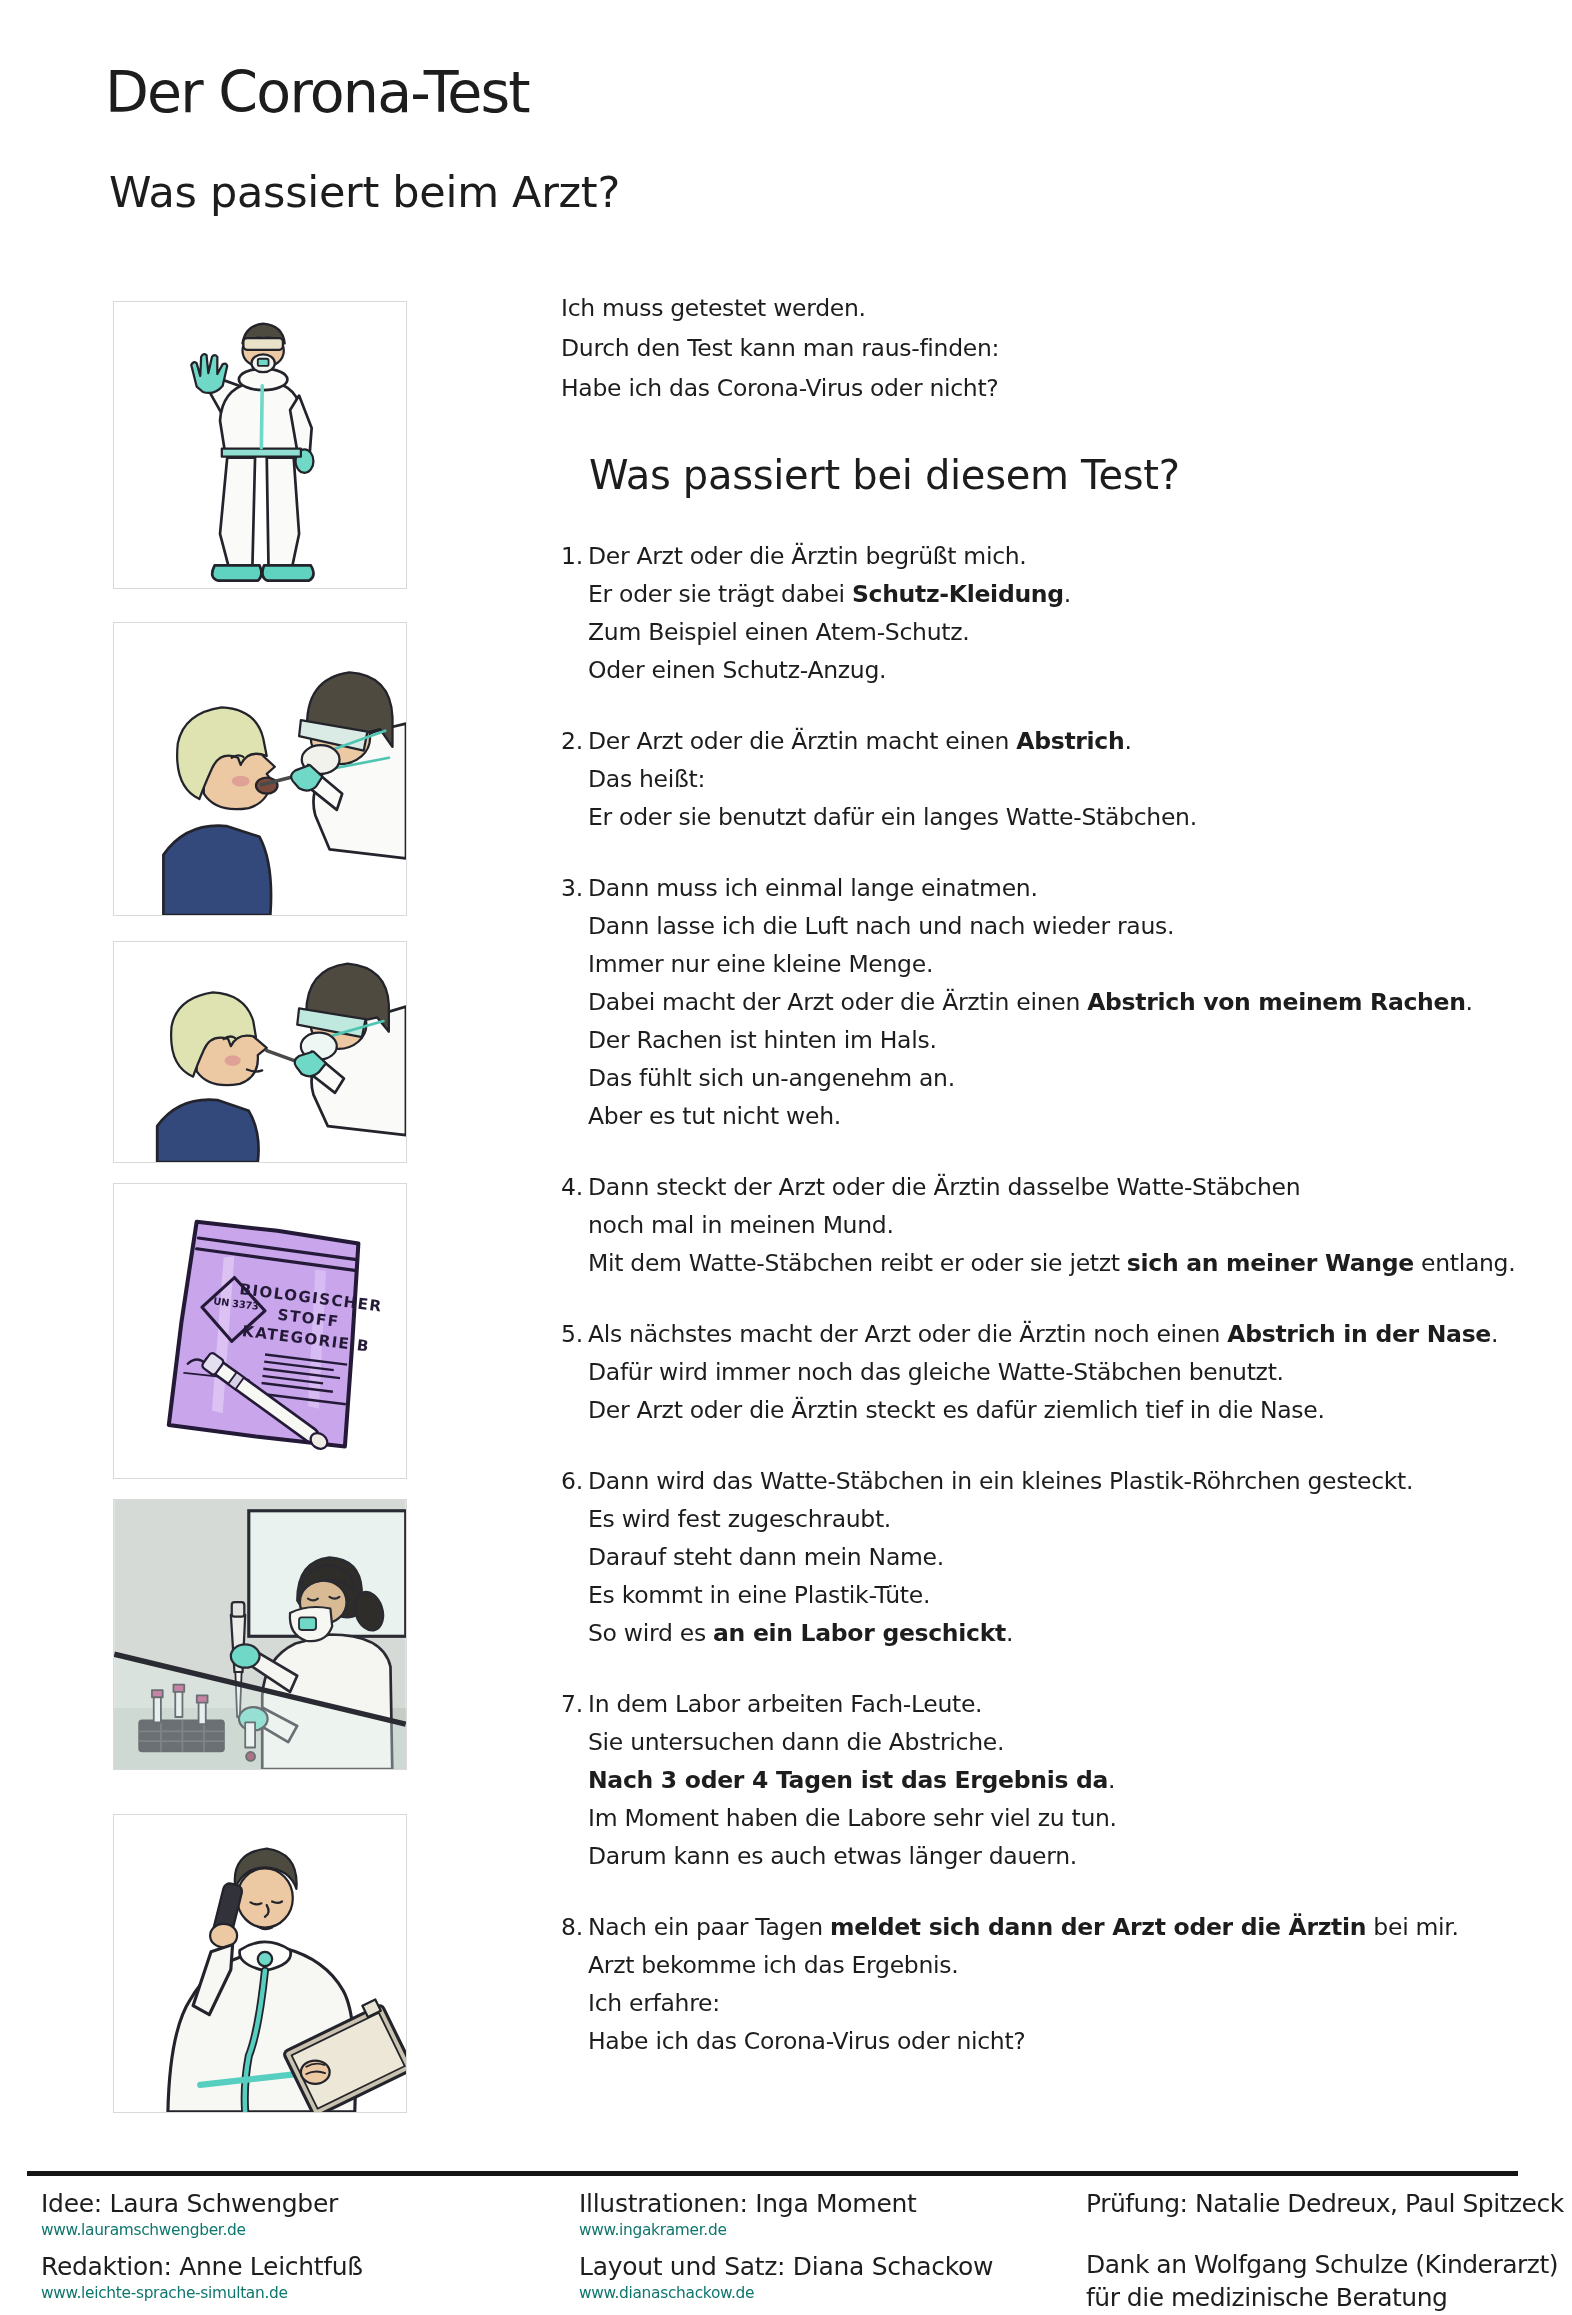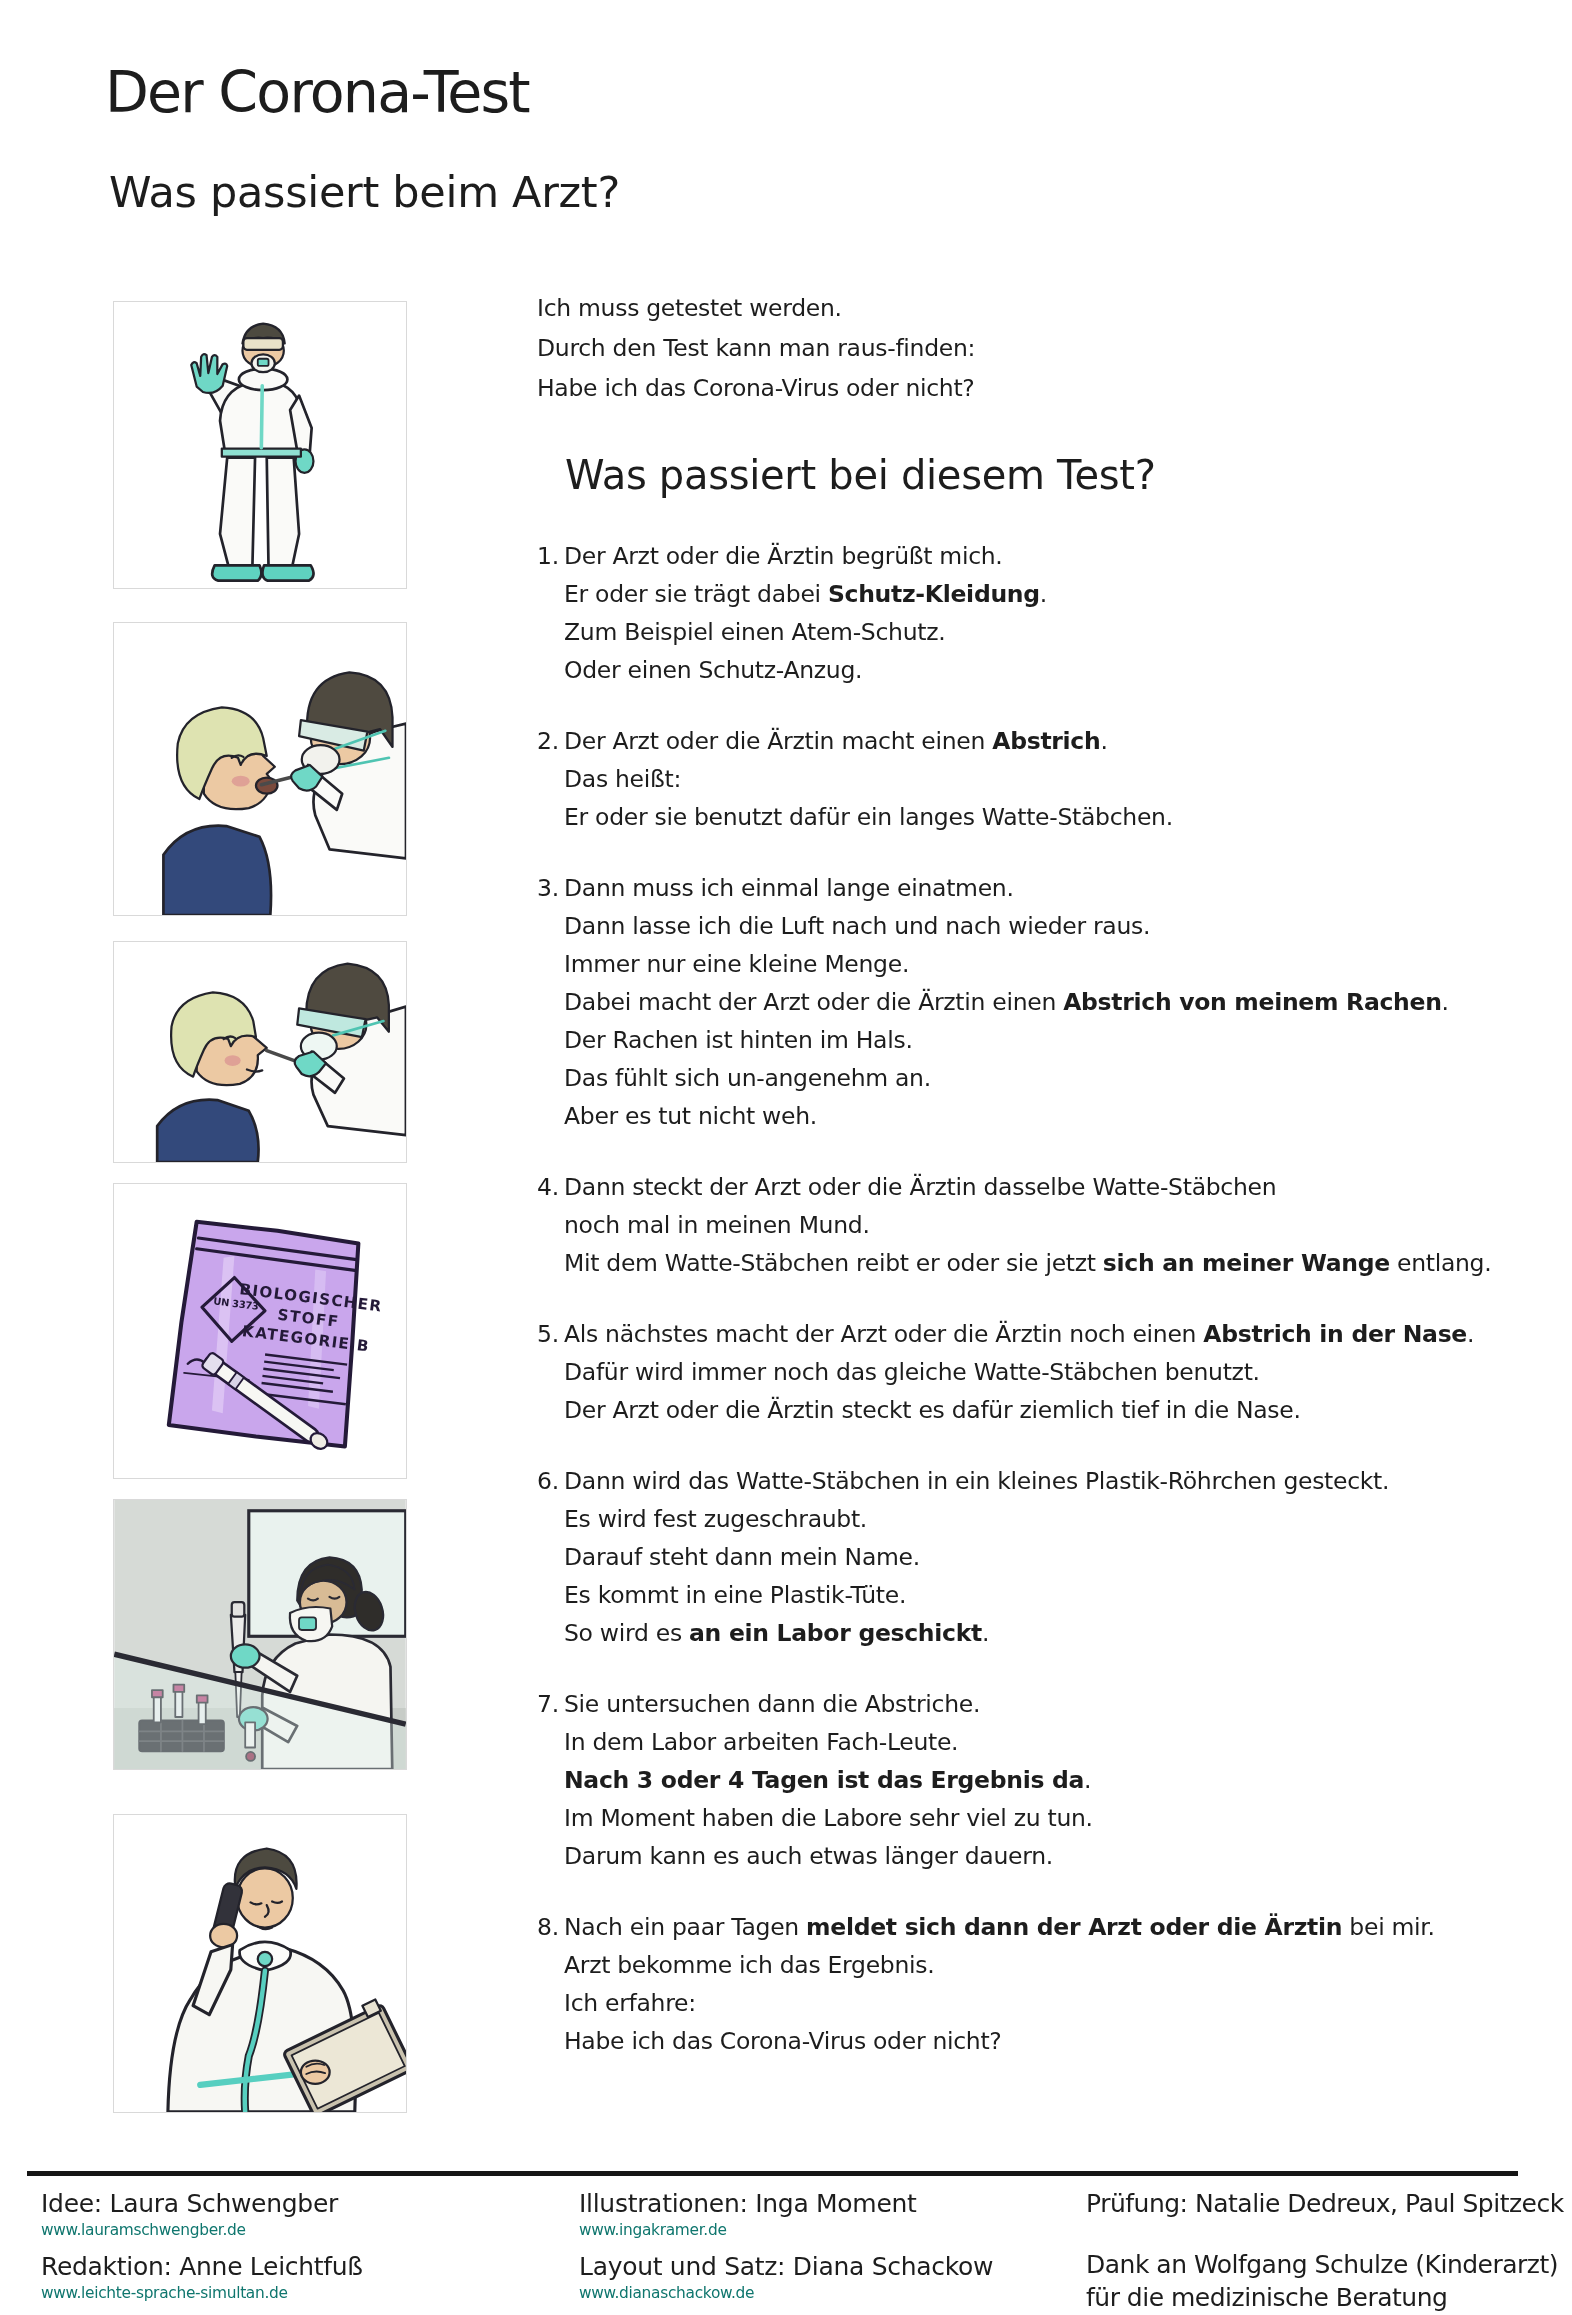--- a/index.html
+++ b/index.html
@@ -23,21 +23,21 @@
     border:1.8px solid #d9d9d9;background:#fff;box-sizing:border-box;
   }
   .figure svg{display:block;width:100%;height:100%;}
   .fig-1{top:301px;height:288px;}
   .fig-2{top:622px;height:294px;}
   .fig-3{top:941px;height:222px;}
   .fig-4{top:1183px;height:296px;}
   .fig-5{top:1499px;height:271px;}
   .fig-6{top:1814px;height:299px;}
   
-  .content{position:absolute;left:537px;top:288px;width:977px;}
+  .content{position:absolute;left:561px;top:288px;width:977px;}
   .intro-line{font-size:23.5px;line-height:40px;white-space:nowrap;}
   .section-heading{
     margin-top:42px;font-size:40px;font-weight:400;line-height:51px;white-space:nowrap;margin-left:28px;
   }
   ol.steps{list-style:none;margin:36px 0 0 0;padding:0;}
   .step{display:flex;margin-bottom:33px;font-size:23.5px;line-height:38px;}
   .step-number{width:27px;flex:none;}
   .step-line{white-space:nowrap;}
   .bold{font-weight:bold;}
   
@@ -300,22 +300,22 @@
           <div class="step-line"><span>Es wird fest zugeschraubt.</span></div>
           <div class="step-line"><span>Darauf steht dann mein Name.</span></div>
           <div class="step-line"><span>Es kommt in eine Plastik-Tüte.</span></div>
           <div class="step-line"><span>So wird es </span><span class="bold">an ein Labor geschickt</span><span>.</span></div>
         </div>
   </li>
 
   <li class="step">
     <span class="step-number">7.</span>
     <div class="step-lines">
+          <div class="step-line"><span>In dem Labor arbeiten Fach-Leute.</span></div>
           <div class="step-line"><span>Sie untersuchen dann die Abstriche.</span></div>
-          <div class="step-line"><span>In dem Labor arbeiten Fach-Leute.</span></div>
           <div class="step-line"><span class="bold">Nach 3 oder 4 Tagen ist das Ergebnis da</span><span>.</span></div>
           <div class="step-line"><span>Im Moment haben die Labore sehr viel zu tun.</span></div>
           <div class="step-line"><span>Darum kann es auch etwas länger dauern.</span></div>
         </div>
   </li>
 
   <li class="step">
     <span class="step-number">8.</span>
     <div class="step-lines">
           <div class="step-line"><span>Nach ein paar Tagen </span><span class="bold">meldet sich dann der Arzt oder die Ärztin</span><span> bei mir.</span></div>

